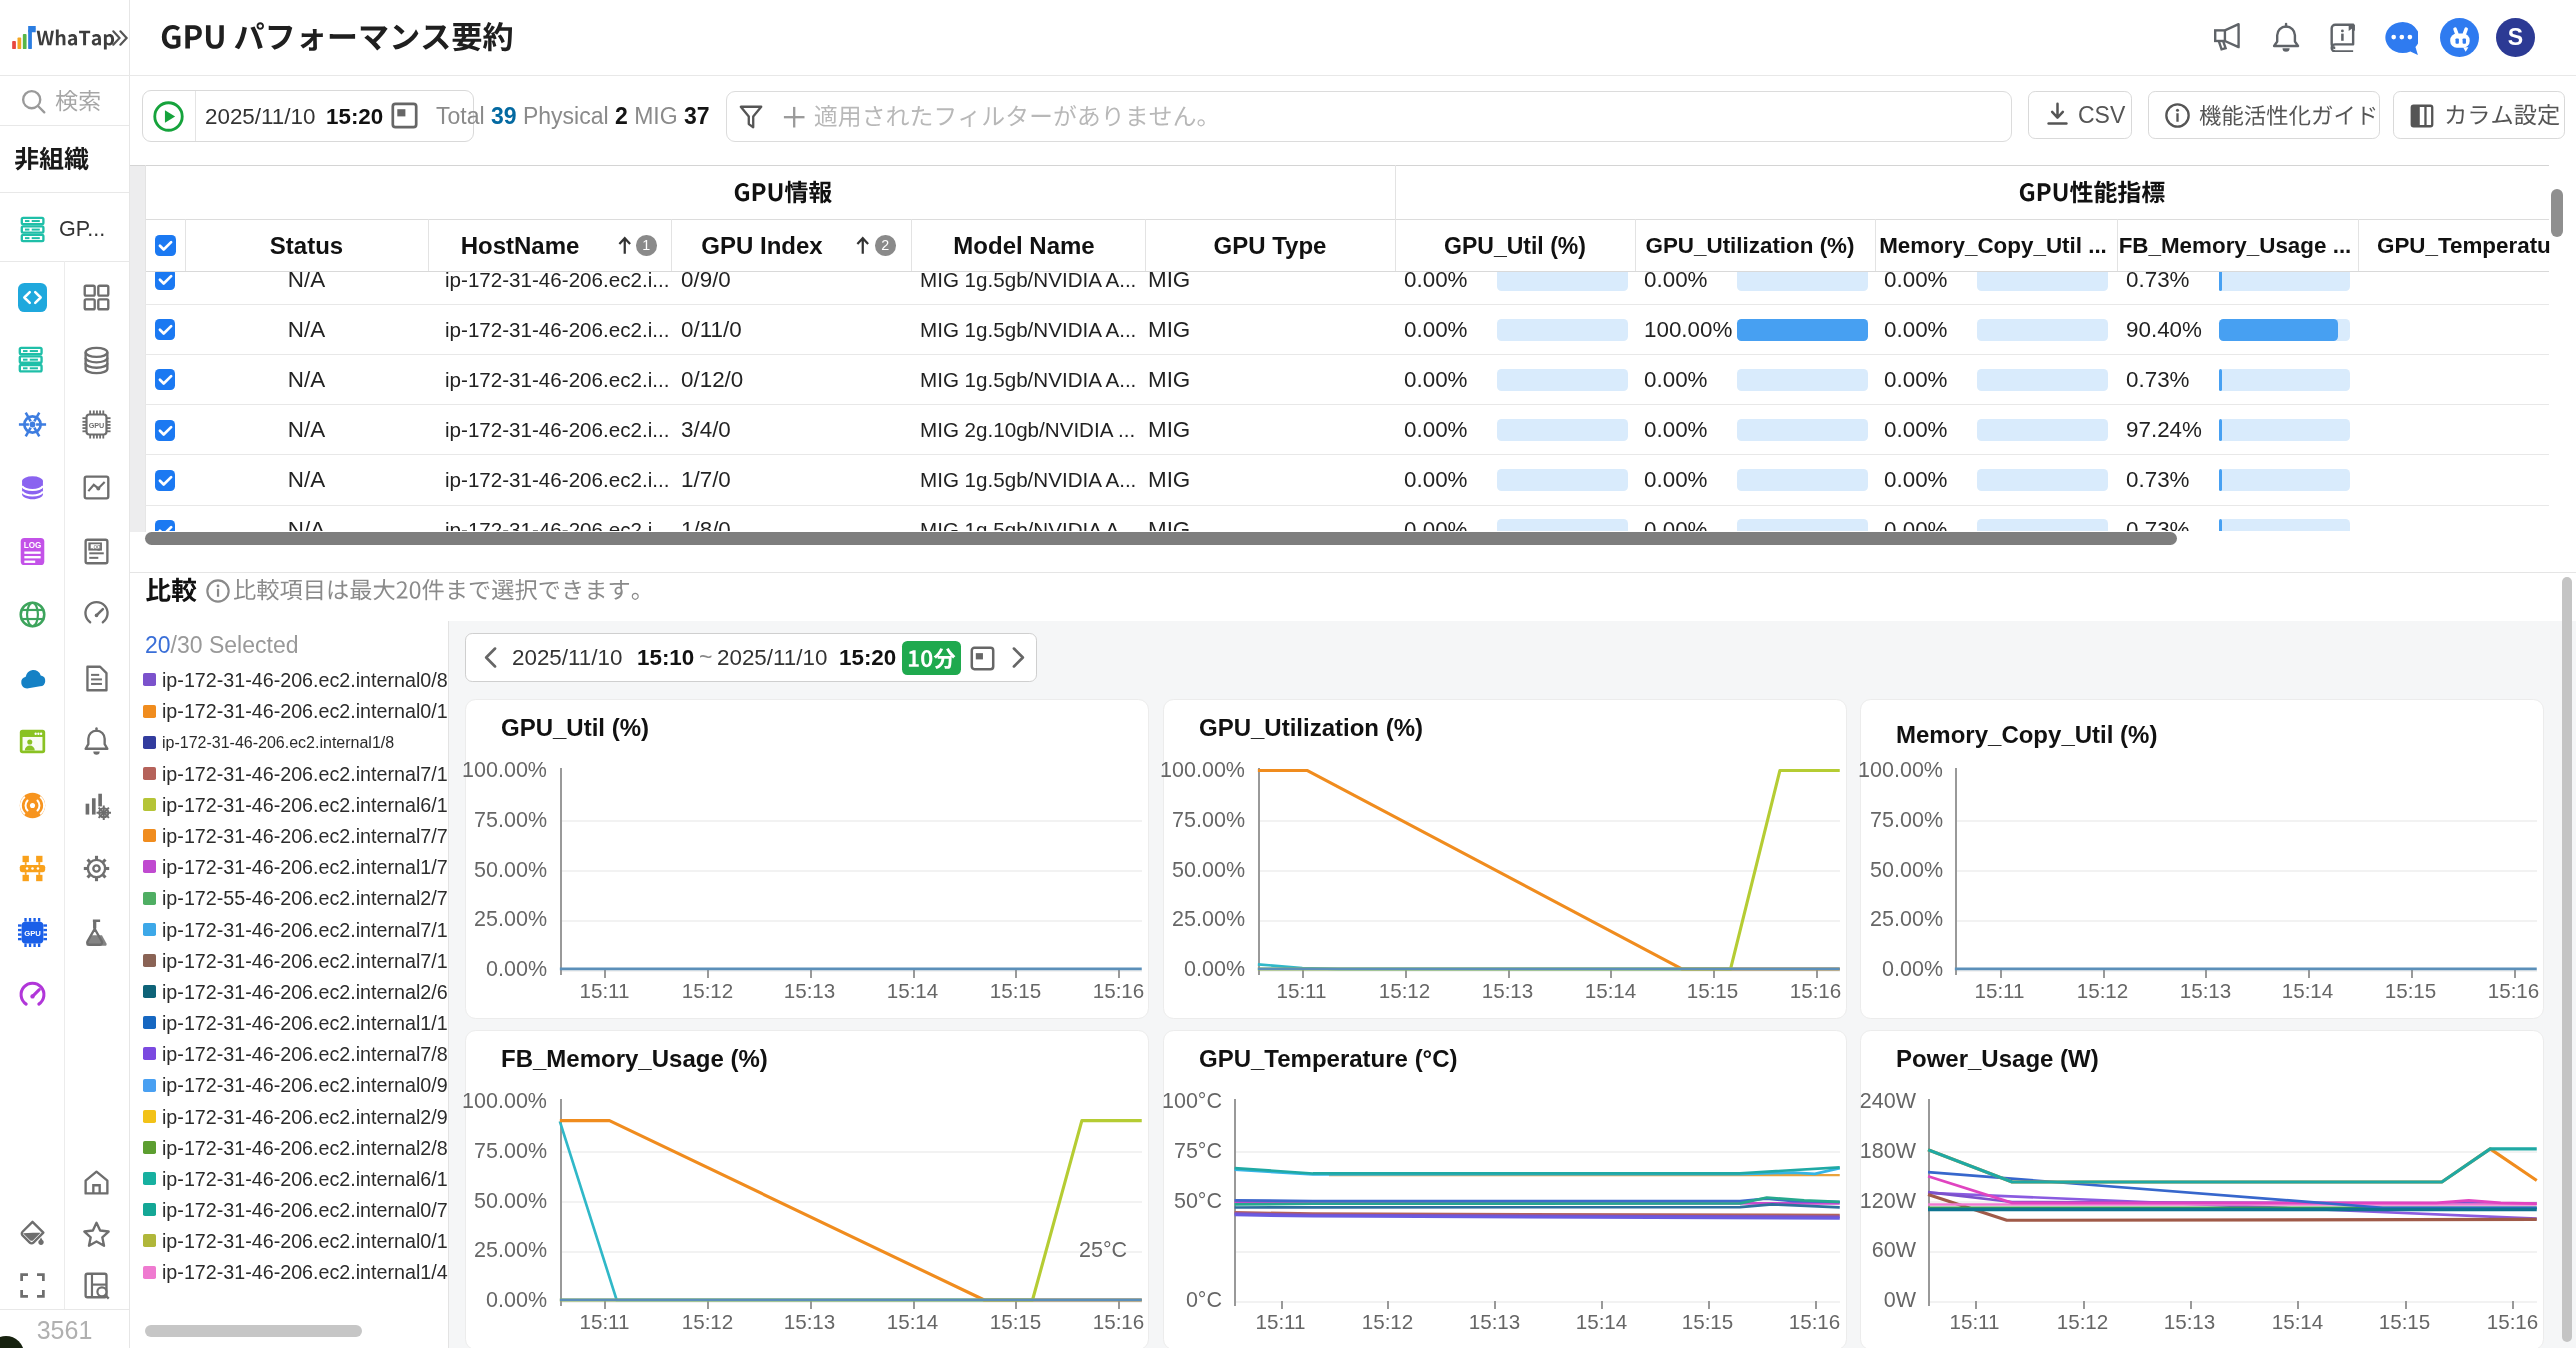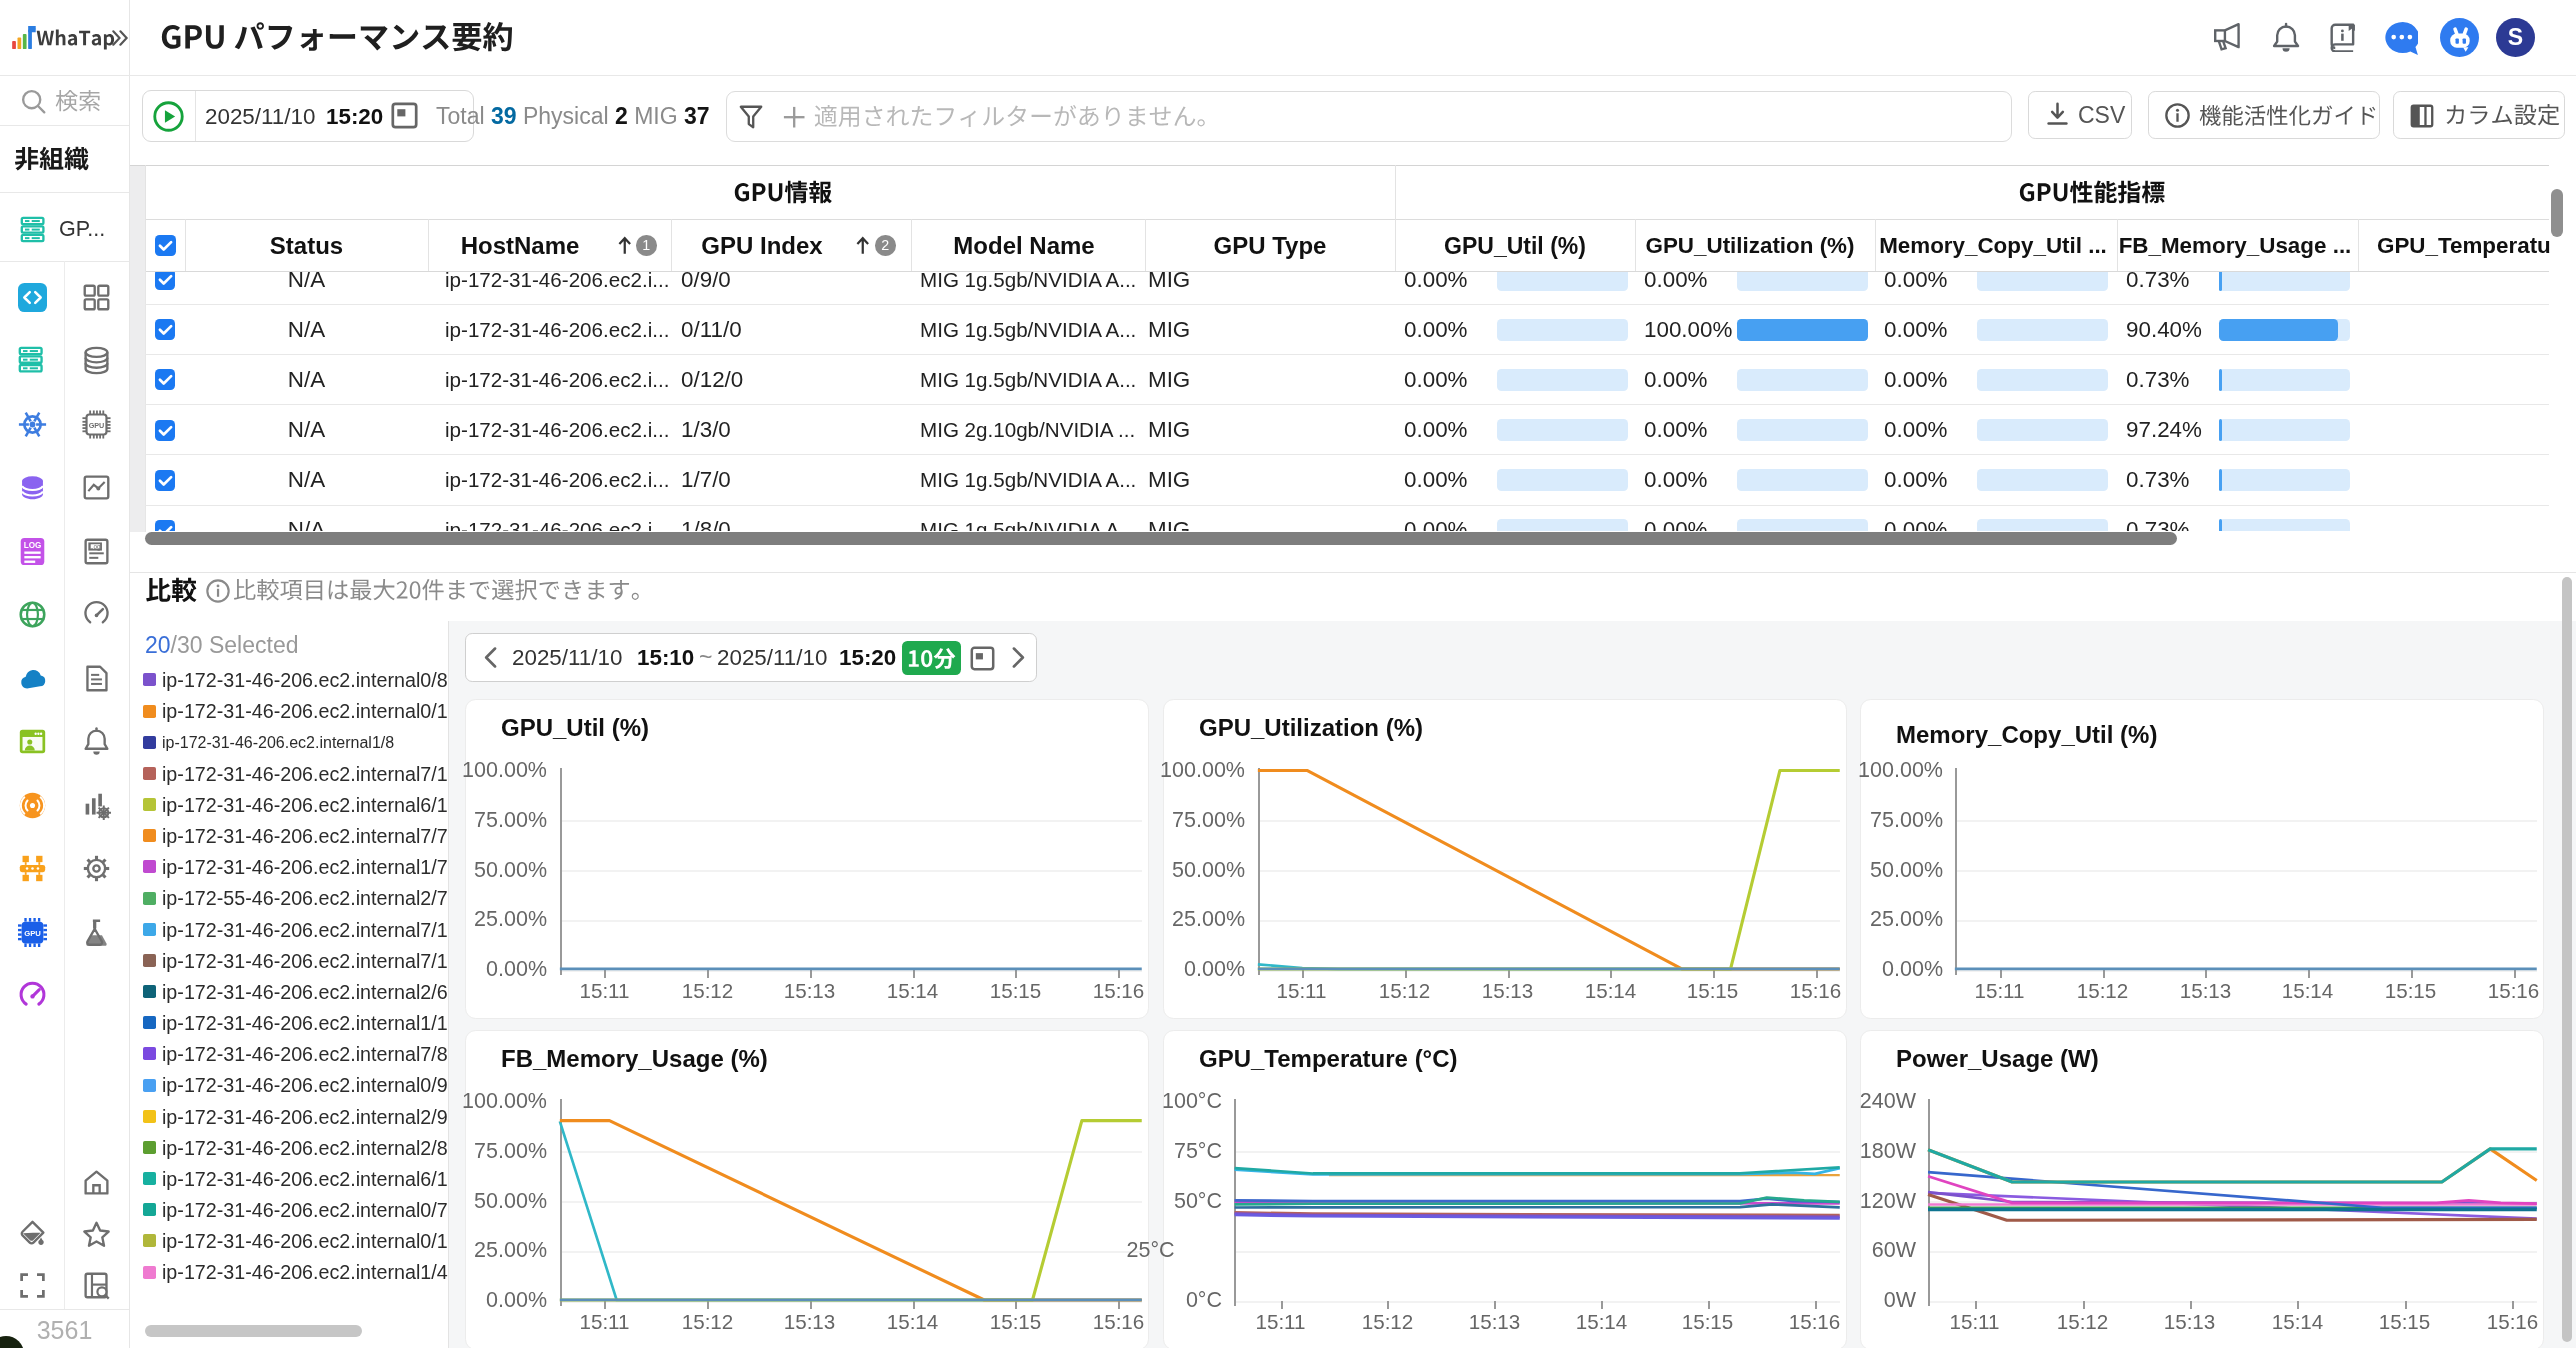--- a/index.html
+++ b/index.html
@@ -458,21 +458,21 @@
       <div style="position:absolute;left:1981px;top:92px;height:31px;line-height:31px;font-size:22.4px;color:#222;font-weight:400;letter-spacing:0;white-space:nowrap">0.73%</div>
       <div style="position:absolute;left:2074px;top:97px;width:131px;height:22.4px;background:#d9ebfc;border-radius:4.5px"></div>
       <div style="position:absolute;left:2074px;top:97px;width:2.7px;height:22.4px;background:#47a0f2;border-radius:4.5px"></div>
       <div style="position:absolute;left:0px;top:132px;width:2404px;height:0.9px;background:#e8e8e8;"></div>
       <div style="position:absolute;left:9.8px;top:148px;width:20.6px;height:20.6px;background:#1b79f2;border-radius:4.5px"></div>
       <svg style="position:absolute;left:9.8px;top:148px" width="20.6" height="20.6" viewBox="0 0 23 23">
         <path d="M5.5 12 l4.2 4.2 L18 8" stroke="#fff" stroke-width="3" fill="none" stroke-linecap="round" stroke-linejoin="round"></path>
       </svg>
       <div style="position:absolute;left:72px;width:179px;text-align:center;top:142px;height:31px;line-height:31px;font-size:22.4px;color:#222;font-weight:400;letter-spacing:0;white-space:nowrap">N/A</div>
       <div style="position:absolute;left:300px;top:142px;width:225px;height:32px;line-height:32px;font-size:20.6px;color:#222;overflow:hidden;white-space:nowrap">ip-172-31-46-206.ec2.i...</div>
-      <div style="position:absolute;left:536px;top:142px;height:31px;line-height:31px;font-size:22.4px;color:#222;font-weight:400;letter-spacing:0;white-space:nowrap">1/3/0</div>
+      <div style="position:absolute;left:536px;top:142px;height:31px;line-height:31px;font-size:22.4px;color:#222;font-weight:400;letter-spacing:0;white-space:nowrap">3/4/0</div>
       <div style="position:absolute;left:775px;top:142px;width:221px;height:32px;line-height:32px;font-size:20.6px;color:#222;overflow:hidden;white-space:nowrap">MIG 2g.10gb/NVIDIA ...</div>
       <div style="position:absolute;left:1003px;top:142px;height:31px;line-height:31px;font-size:22.4px;color:#222;font-weight:400;letter-spacing:0;white-space:nowrap">MIG</div>
       <div style="position:absolute;left:1259px;top:142px;height:31px;line-height:31px;font-size:22.4px;color:#222;font-weight:400;letter-spacing:0;white-space:nowrap">0.00%</div>
       <div style="position:absolute;left:1352px;top:147px;width:131px;height:22.4px;background:#d9ebfc;border-radius:4.5px"></div>
       <div style="position:absolute;left:1499px;top:142px;height:31px;line-height:31px;font-size:22.4px;color:#222;font-weight:400;letter-spacing:0;white-space:nowrap">0.00%</div>
       <div style="position:absolute;left:1592px;top:147px;width:131px;height:22.4px;background:#d9ebfc;border-radius:4.5px"></div>
       <div style="position:absolute;left:1739px;top:142px;height:31px;line-height:31px;font-size:22.4px;color:#222;font-weight:400;letter-spacing:0;white-space:nowrap">0.00%</div>
       <div style="position:absolute;left:1832px;top:147px;width:131px;height:22.4px;background:#d9ebfc;border-radius:4.5px"></div>
       <div style="position:absolute;left:1981px;top:142px;height:31px;line-height:31px;font-size:22.4px;color:#222;font-weight:400;letter-spacing:0;white-space:nowrap">97.24%</div>
       <div style="position:absolute;left:2074px;top:147px;width:131px;height:22.4px;background:#d9ebfc;border-radius:4.5px"></div>
@@ -712,21 +712,21 @@
       <polyline points="106.0,301.9 757.0,301.9" stroke="#5b8fb9" stroke-width="3" fill="none" stroke-linejoin="round"></polyline>
     </svg>
     <div style="position:absolute;left:1163px;top:1030px;width:684px;height:320px;background:#fff;border:0.9px solid #ececec;border-radius:10.7px"></div>
     <div style="position:absolute;left:1199px;top:1042px;height:34px;line-height:34px;font-size:24px;color:#111;font-weight:700;letter-spacing:0;white-space:nowrap">GPU_Temperature (°C)</div>
     <div style="position:absolute;left:1079px;width:143px;text-align:right;top:1086px;height:30px;line-height:30px;font-size:21.5px;color:#666;font-weight:400;letter-spacing:0;white-space:nowrap">100°C</div>
     <div style="position:absolute;left:1234px;top:1151px;width:606px;height:1.8px;background:#f2f2f2;"></div>
     <div style="position:absolute;left:1079px;width:143px;text-align:right;top:1136px;height:30px;line-height:30px;font-size:21.5px;color:#666;font-weight:400;letter-spacing:0;white-space:nowrap">75°C</div>
     <div style="position:absolute;left:1234px;top:1201px;width:606px;height:1.8px;background:#f2f2f2;"></div>
     <div style="position:absolute;left:1079px;width:143px;text-align:right;top:1186px;height:30px;line-height:30px;font-size:21.5px;color:#666;font-weight:400;letter-spacing:0;white-space:nowrap">50°C</div>
     <div style="position:absolute;left:1234px;top:1251px;width:606px;height:1.8px;background:#f2f2f2;"></div>
-    <div style="position:absolute;left:1079px;width:143px;text-align:center;top:1235px;height:30px;line-height:30px;font-size:21.5px;color:#666;font-weight:400;letter-spacing:0;white-space:nowrap">25°C</div>
+    <div style="position:absolute;left:1079px;width:143px;text-align:left;top:1235px;height:30px;line-height:30px;font-size:21.5px;color:#666;font-weight:400;letter-spacing:0;white-space:nowrap">25°C</div>
     <div style="position:absolute;left:1234px;top:1301px;width:606px;height:1.8px;background:#f2f2f2;"></div>
     <div style="position:absolute;left:1079px;width:143px;text-align:right;top:1285px;height:30px;line-height:30px;font-size:21.5px;color:#666;font-weight:400;letter-spacing:0;white-space:nowrap">0°C</div>
     <div style="position:absolute;left:1234px;top:1099px;width:1.8px;height:207px;background:#999;"></div>
     <div style="position:absolute;left:1281px;top:1301px;width:1.8px;height:8px;background:#999;"></div>
     <div style="position:absolute;left:1227px;width:107px;text-align:center;top:1307px;height:29px;line-height:29px;font-size:20.6px;color:#666;font-weight:400;letter-spacing:0;white-space:nowrap">15:11</div>
     <div style="position:absolute;left:1387px;top:1301px;width:1.8px;height:8px;background:#999;"></div>
     <div style="position:absolute;left:1334px;width:107px;text-align:center;top:1307px;height:29px;line-height:29px;font-size:20.6px;color:#666;font-weight:400;letter-spacing:0;white-space:nowrap">15:12</div>
     <div style="position:absolute;left:1494px;top:1301px;width:1.8px;height:8px;background:#999;"></div>
     <div style="position:absolute;left:1441px;width:107px;text-align:center;top:1307px;height:29px;line-height:29px;font-size:20.6px;color:#666;font-weight:400;letter-spacing:0;white-space:nowrap">15:13</div>
     <div style="position:absolute;left:1601px;top:1301px;width:1.8px;height:8px;background:#999;"></div>

